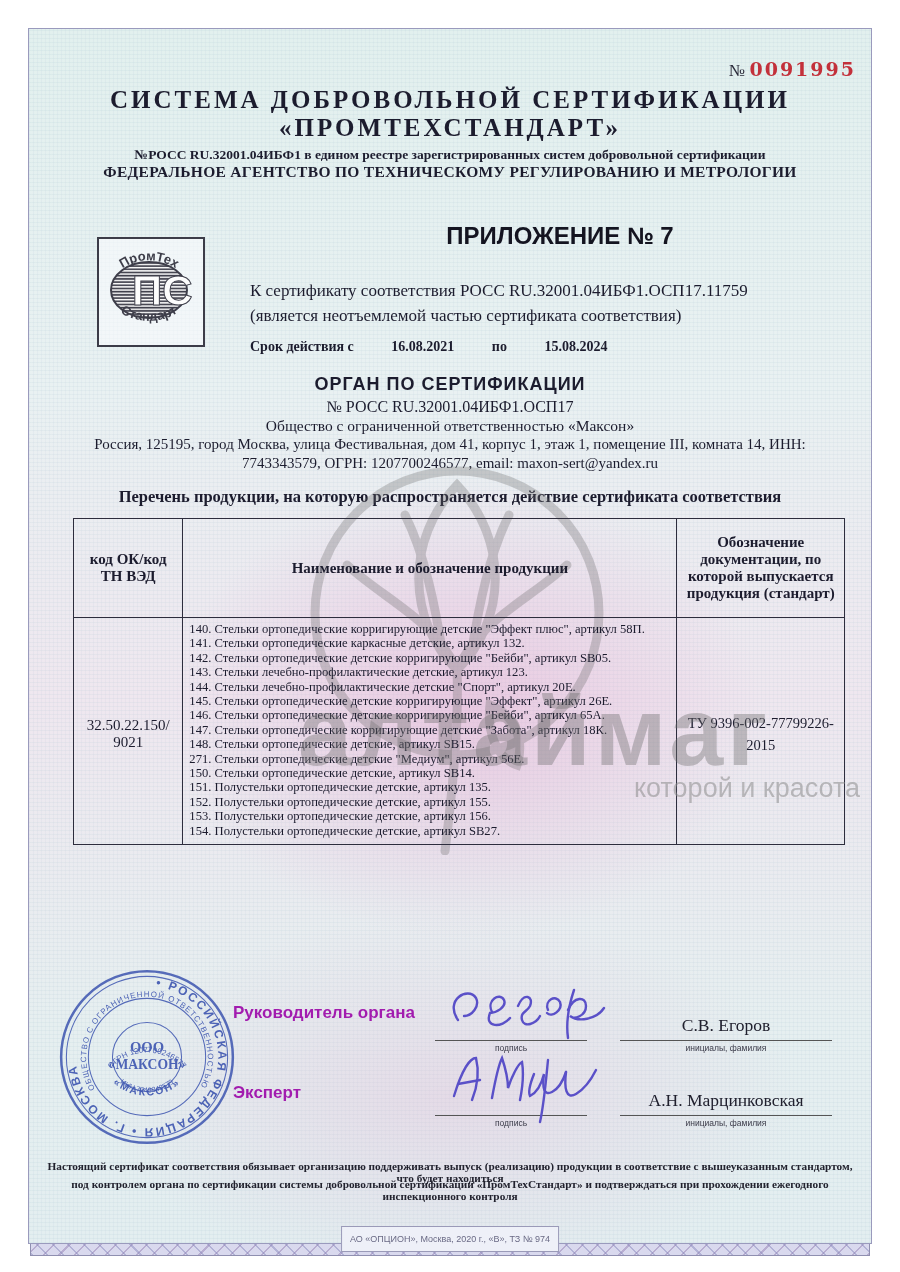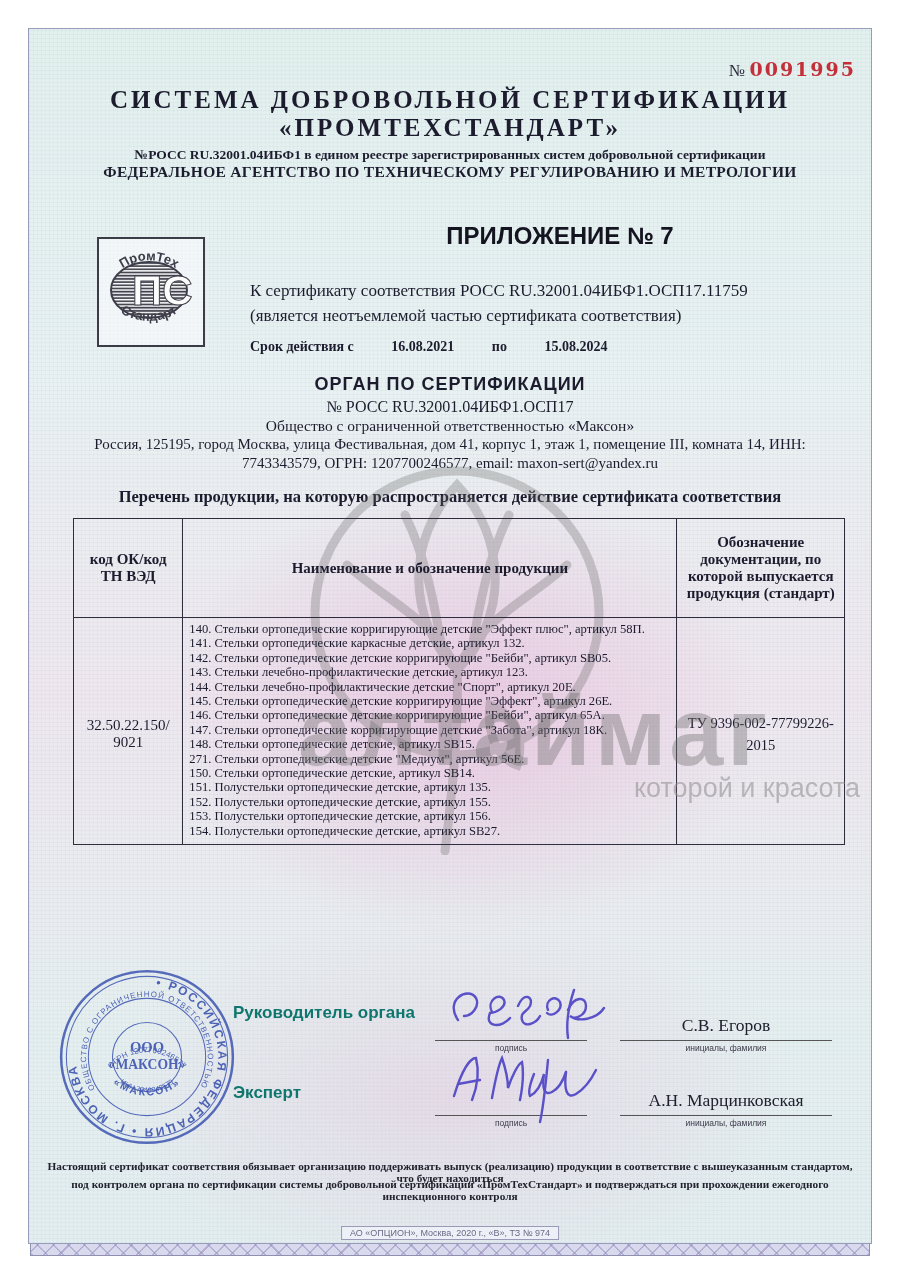--- a/index.html
+++ b/index.html
@@ -60,36 +60,36 @@
   td.items div{font-size:12.6px;line-height:14.4px;white-space:nowrap;}
   td.std{vertical-align:top;text-align:center;font-size:14.5px;padding-top:6px;line-height:22px;}
   
   .flower{left:285px;top:455px;z-index:1;opacity:.30;}
   .wm-big{left:298px;top:676px;z-index:3;font-family:"Liberation Sans",sans-serif;font-weight:bold;
           font-size:97px;letter-spacing:4px;color:#6e6e6e;opacity:.38;pointer-events:none;}
   .wm-small{left:634px;top:773px;z-index:3;font-family:"Liberation Sans",sans-serif;
           font-size:27px;color:#8d8d8d;opacity:.55;pointer-events:none;}
   
   .stamp{left:58px;top:968px;}
-  .sig-label{left:233px;font-family:"Liberation Sans",sans-serif;font-weight:bold;font-size:17px;color:#0f766e;}
+  .sig-label{left:233px;font-family:"Liberation Sans",sans-serif;font-weight:bold;font-size:17px;color:#a21caf;}
   .lbl-head{top:1003px;} .lbl-exp{top:1083px;}
   .sigline{height:0;border-bottom:1.2px solid #555;}
   .sl1{left:435px;top:1040px;width:152px;} .nl1{left:620px;top:1040px;width:212px;}
   .sl2{left:435px;top:1115px;width:152px;} .nl2{left:620px;top:1115px;width:212px;}
   .caption{font-family:"Liberation Sans",sans-serif;font-size:8.5px;color:#3c3c4a;text-align:center;}
   .cap-s1{left:435px;top:1043px;width:152px;} .cap-n1{left:620px;top:1043px;width:212px;}
   .cap-s2{left:435px;top:1118px;width:152px;} .cap-n2{left:620px;top:1118px;width:212px;}
   .name{font-size:17.5px;color:#20202e;text-align:center;}
   .nm1{left:620px;top:1015px;width:212px;} .nm2{left:620px;top:1090px;width:212px;}
   .sig-svg{z-index:4;} .sg1{left:428px;top:980px;} .sg2{left:428px;top:1048px;}
   
   .foot{left:45px;right:45px;text-align:center;font-weight:bold;font-size:11.3px;color:#22222e;}
   .f1{top:1160px;} .f2{top:1178px;}
   .printer-box{position:absolute;left:50%;transform:translateX(-50%);top:1226px;
-               background:#eef0f8;border:1px solid #9a9ab8;padding:1px 8px;
+               background:#eef0f8;border:1px solid #9a9ab8;padding:7px 8px;
                font-family:"Liberation Sans",sans-serif;font-size:9px;color:#6a6a85;white-space:nowrap;z-index:5;}
 </style>
 </head>
 <body>
 
 <div class="page">
   <div class="frame"></div>
   <div class="inner"></div>
 
 

